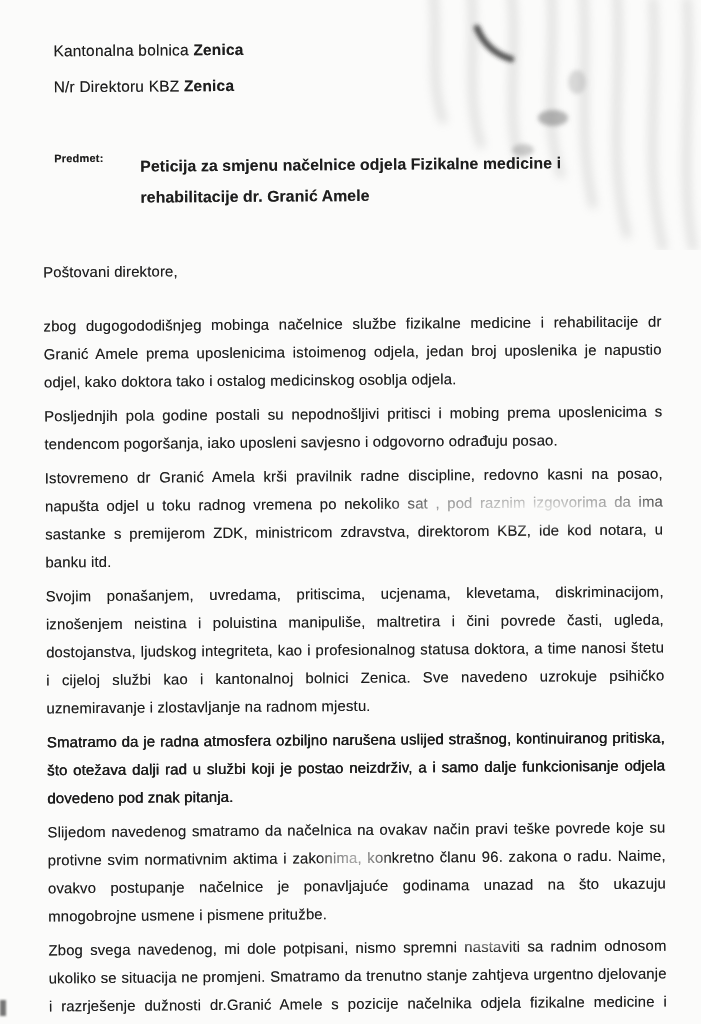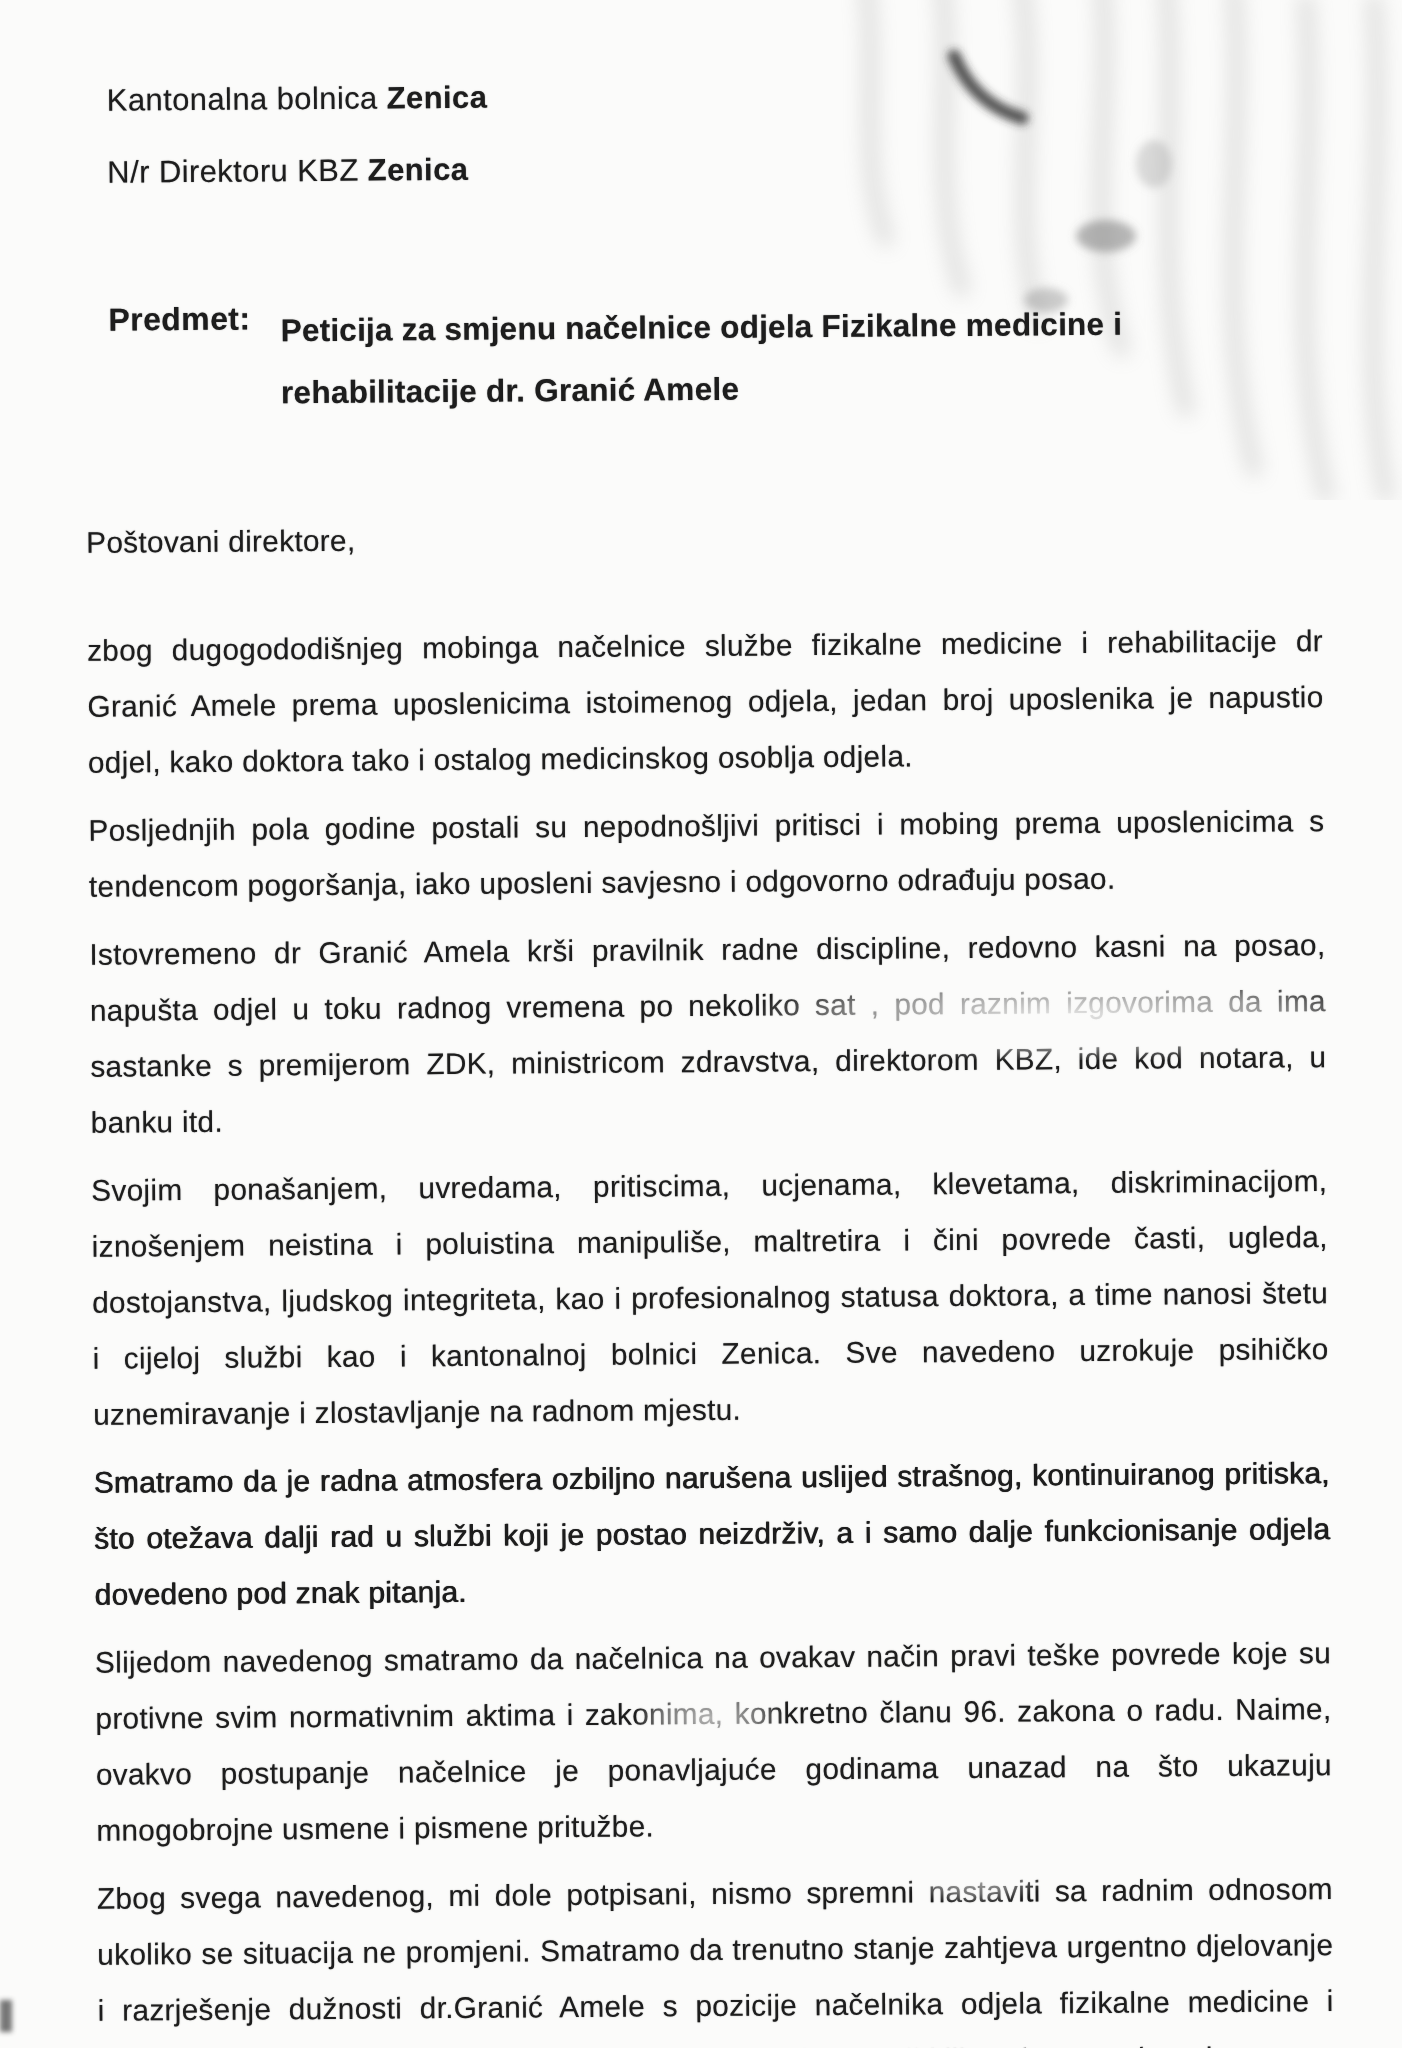--- a/index.html
+++ b/index.html
@@ -35,21 +35,21 @@
     white-space: nowrap;
   }
   .hdr-line.l1 { top: 40px; }
   .hdr-line.l2 { top: 76px; }
   .hdr-line .b { font-weight: 700; }
 
   .subject-label {
     position: absolute;
     left: 57px;
     top: 150px;
-    font-size: 16px;
+    font-size: 11px;
     font-weight: 700;
     letter-spacing: 0.2px;
   }
   .subject-text {
     position: absolute;
     left: 143px;
     top: 149px;
     width: 470px;
     font-size: 15.8px;
     font-weight: 700;

